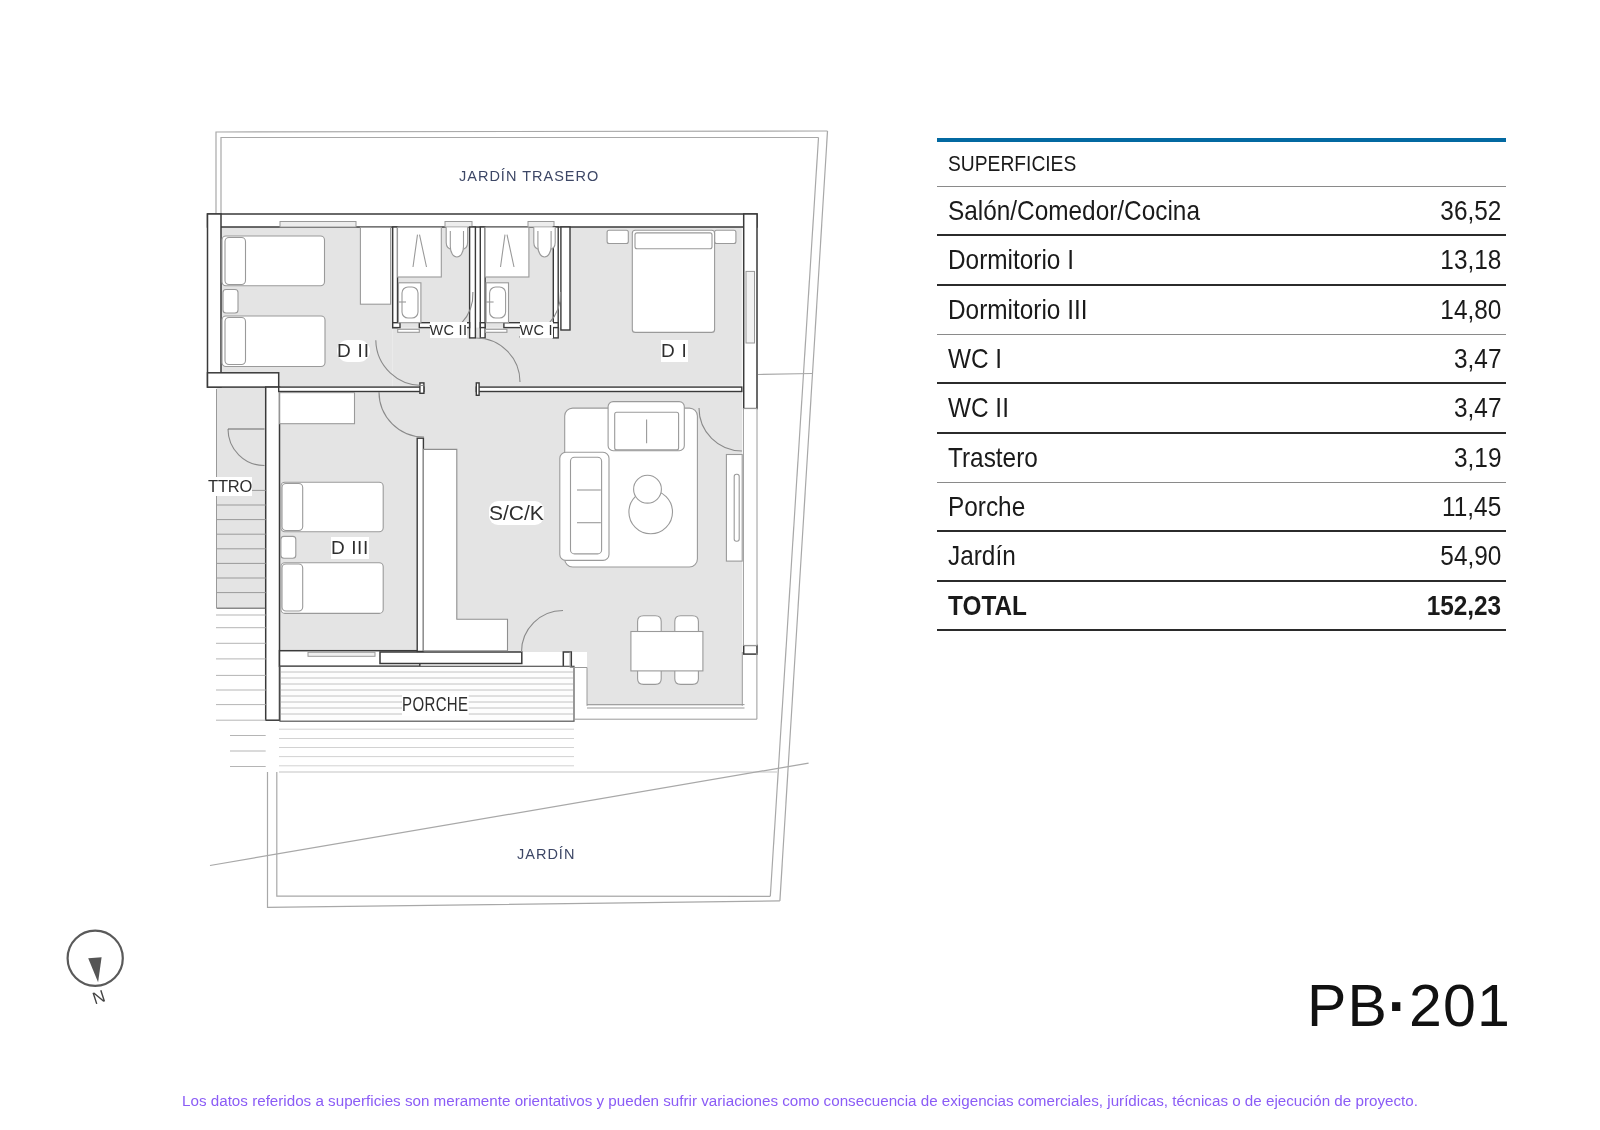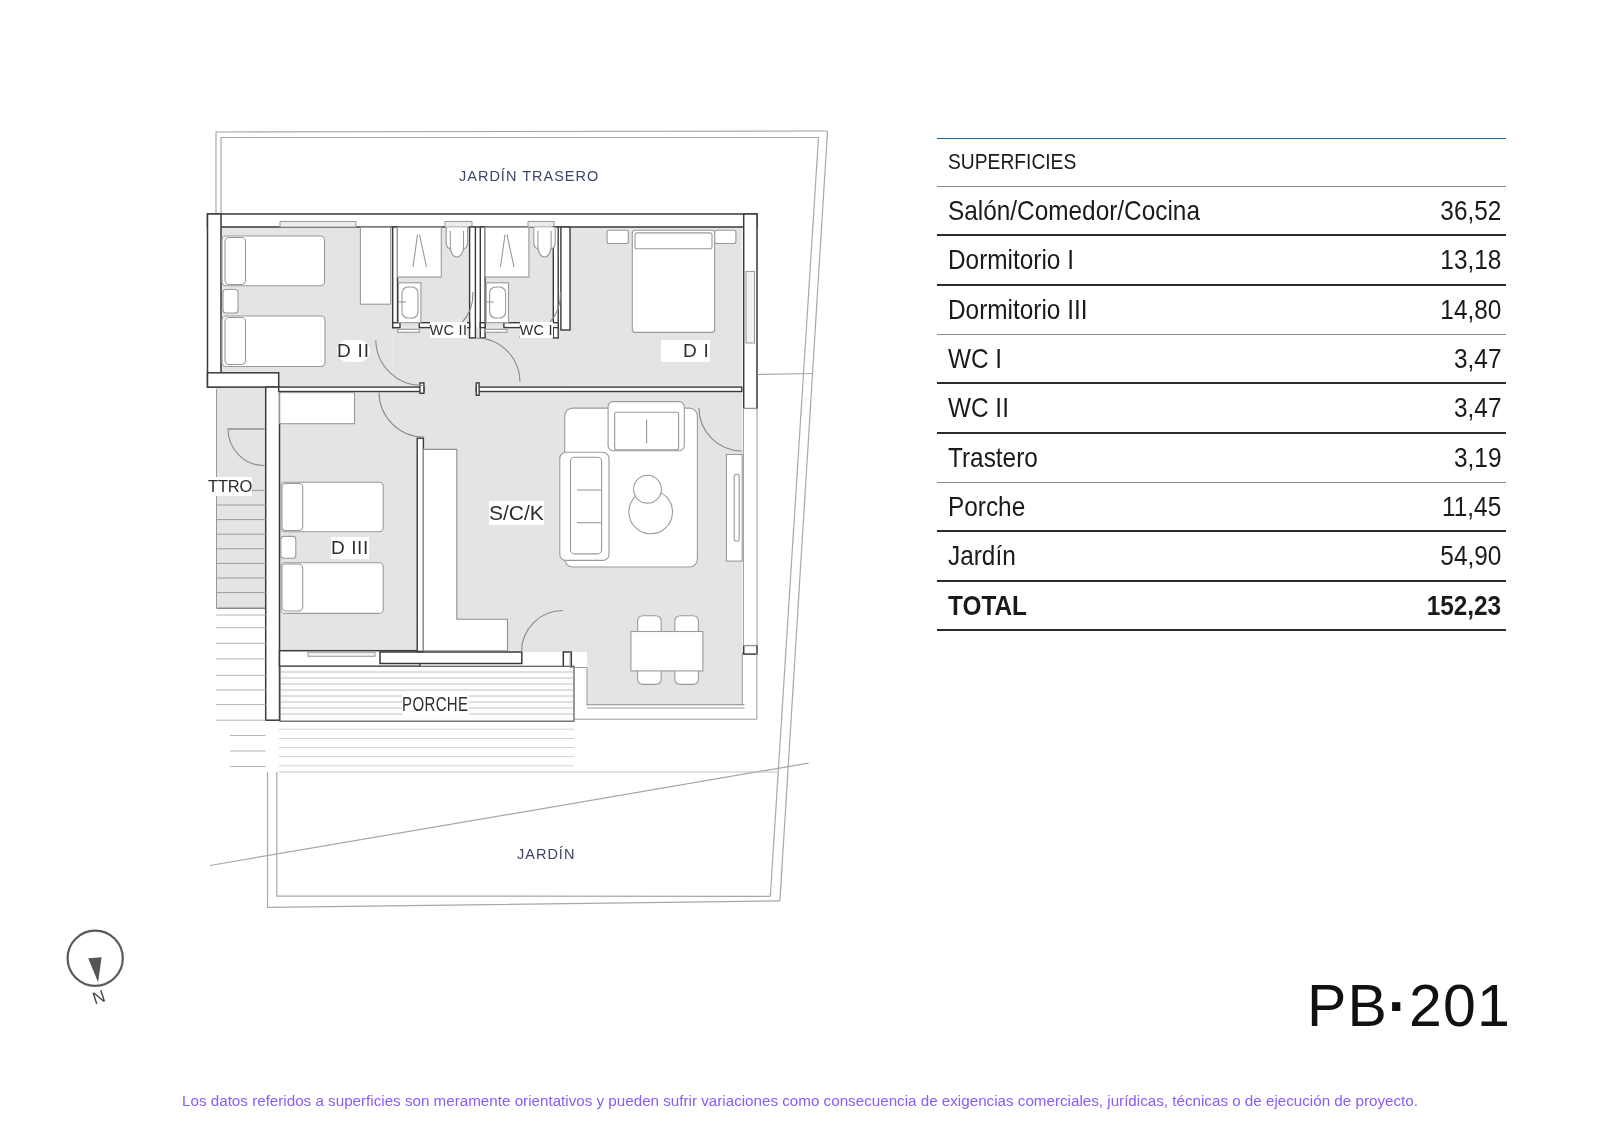--- a/index.html
+++ b/index.html
@@ -6,21 +6,21 @@
   .page{position:relative;width:1600px;height:1130px;background:#fff;overflow:hidden;will-change:transform;
         font-family:"Liberation Sans", sans-serif;}
   svg{position:absolute;left:0;top:0;}
   .tbl{position:absolute;left:937px;top:137.5px;width:569px;font-family:"Liberation Sans", sans-serif;}
   .row{box-sizing:border-box;height:49.35px;display:flex;justify-content:space-between;align-items:center;
        font-size:28.5px;color:#1a1a1a;border-bottom:2px solid #2b2b2b;padding:0 5px 0 11px;}
   .row span:first-child{transform:scaleX(0.855);transform-origin:0 50%;display:inline-block;}
   .row span:last-child{transform:scaleX(0.855);transform-origin:100% 50%;display:inline-block;}
   .hdr span:first-child{font-size:22.5px;}
   .row.thin{border-bottom:1px solid #8a8a8a;}
-  .hdr{border-top:1px solid #0369a1;}
+  .hdr{border-top:4px solid #0369a1;}
   .tot{font-weight:bold;}
   .lbl{position:absolute;color:#2e2e2e;background:#fff;white-space:nowrap;}
   .navy{position:absolute;color:#3d4766;letter-spacing:1.5px;font-size:15px;white-space:nowrap;}
   .pb{position:absolute;right:89px;top:972px;font-size:59px;color:#111;letter-spacing:1.2px;}
   .disc{position:absolute;left:0;top:1092px;width:1600px;text-align:center;font-size:15.2px;color:#8b5cf6;}
 </style>
 </head>
 <body>
 <div class="page">
 
@@ -271,22 +271,22 @@
         <span>TOTAL</span>
         <span>152,23</span>
       </div>
 </div>
 
 <div class="navy" style="left:459px;top:167.5px;font-size:14.5px;letter-spacing:1px;">JARDÍN TRASERO</div>
 <div class="navy" style="left:517px;top:846px;font-size:14.5px;letter-spacing:1px;">JARDÍN</div>
 <div class="lbl" style="left:337px;top:340px;font-size:19px;letter-spacing:0.8px;border-radius:11px;">D II</div>
 <div class="lbl" style="left:429.5px;top:321.5px;font-size:14.5px;letter-spacing:0.3px;">WC II</div>
 <div class="lbl" style="left:519.5px;top:321.5px;font-size:14.5px;letter-spacing:0.3px;">WC I</div>
-<div class="lbl" style="left:661px;top:340px;font-size:19px;letter-spacing:0.8px;padding-left:22px;">D I</div>
+<div class="lbl" style="left:661px;top:340px;font-size:19px;letter-spacing:0.8px;">D I</div>
 <div class="lbl" style="left:331px;top:537px;font-size:19px;letter-spacing:0.6px;text-align:center;">D III</div>
 <div class="lbl" style="left:208px;top:477px;font-size:16.5px;letter-spacing:-0.2px;">TTRO</div>
-<div class="lbl" style="left:489px;top:501px;font-size:21px;letter-spacing:0px;">S/C/K</div>
+<div class="lbl" style="left:489px;top:501px;font-size:21px;letter-spacing:0px;border-radius:9px;">S/C/K</div>
 <div class="lbl" style="left:402px;top:692.5px;font-size:20px;letter-spacing:0.5px;transform:scaleX(0.75);transform-origin:0 0;">PORCHE</div>
 
 <div class="pb">PB<span style="font-weight:bold;">·</span>201</div>
 <div class="disc">Los datos referidos a superficies son meramente orientativos y pueden sufrir variaciones como consecuencia de exigencias comerciales, jurídicas, técnicas o de ejecución de proyecto.</div>
 
 </div>
 
 </body></html>

